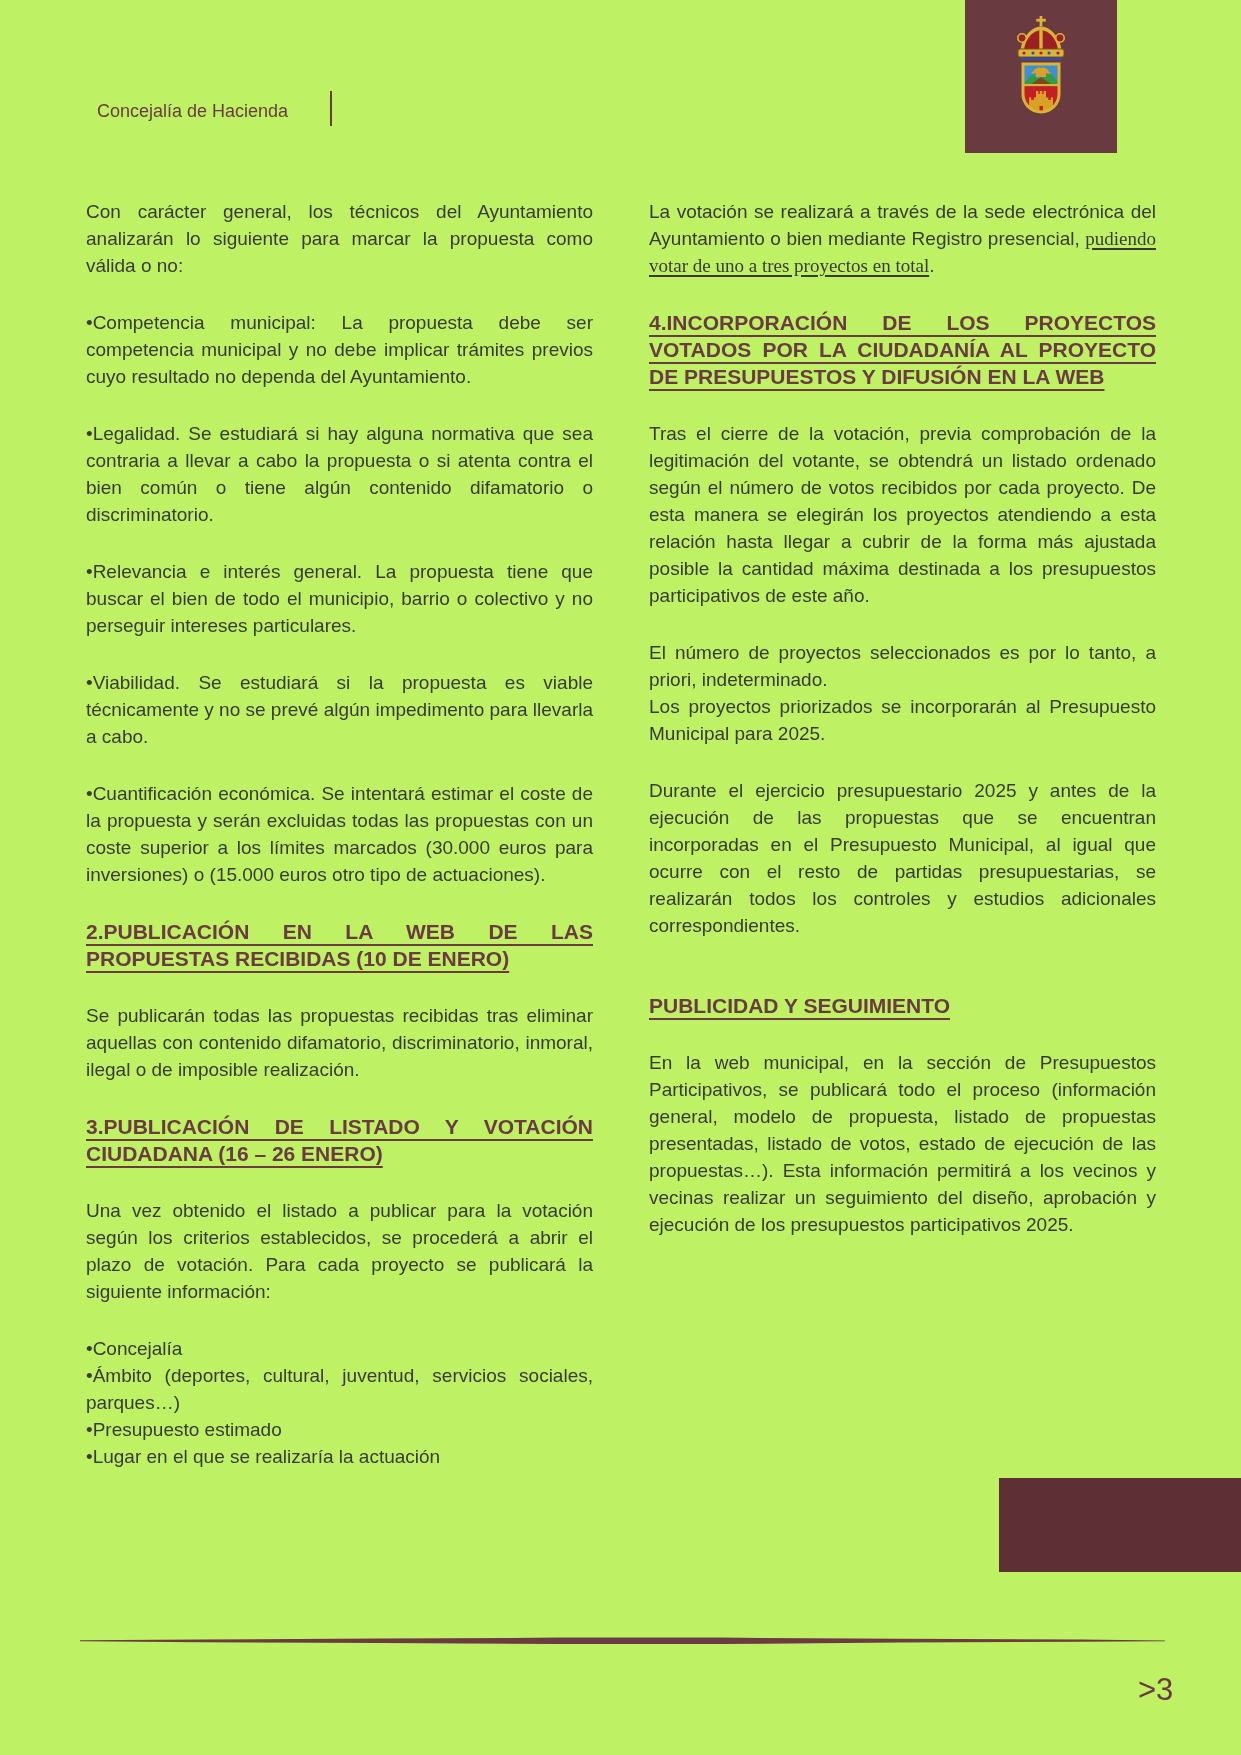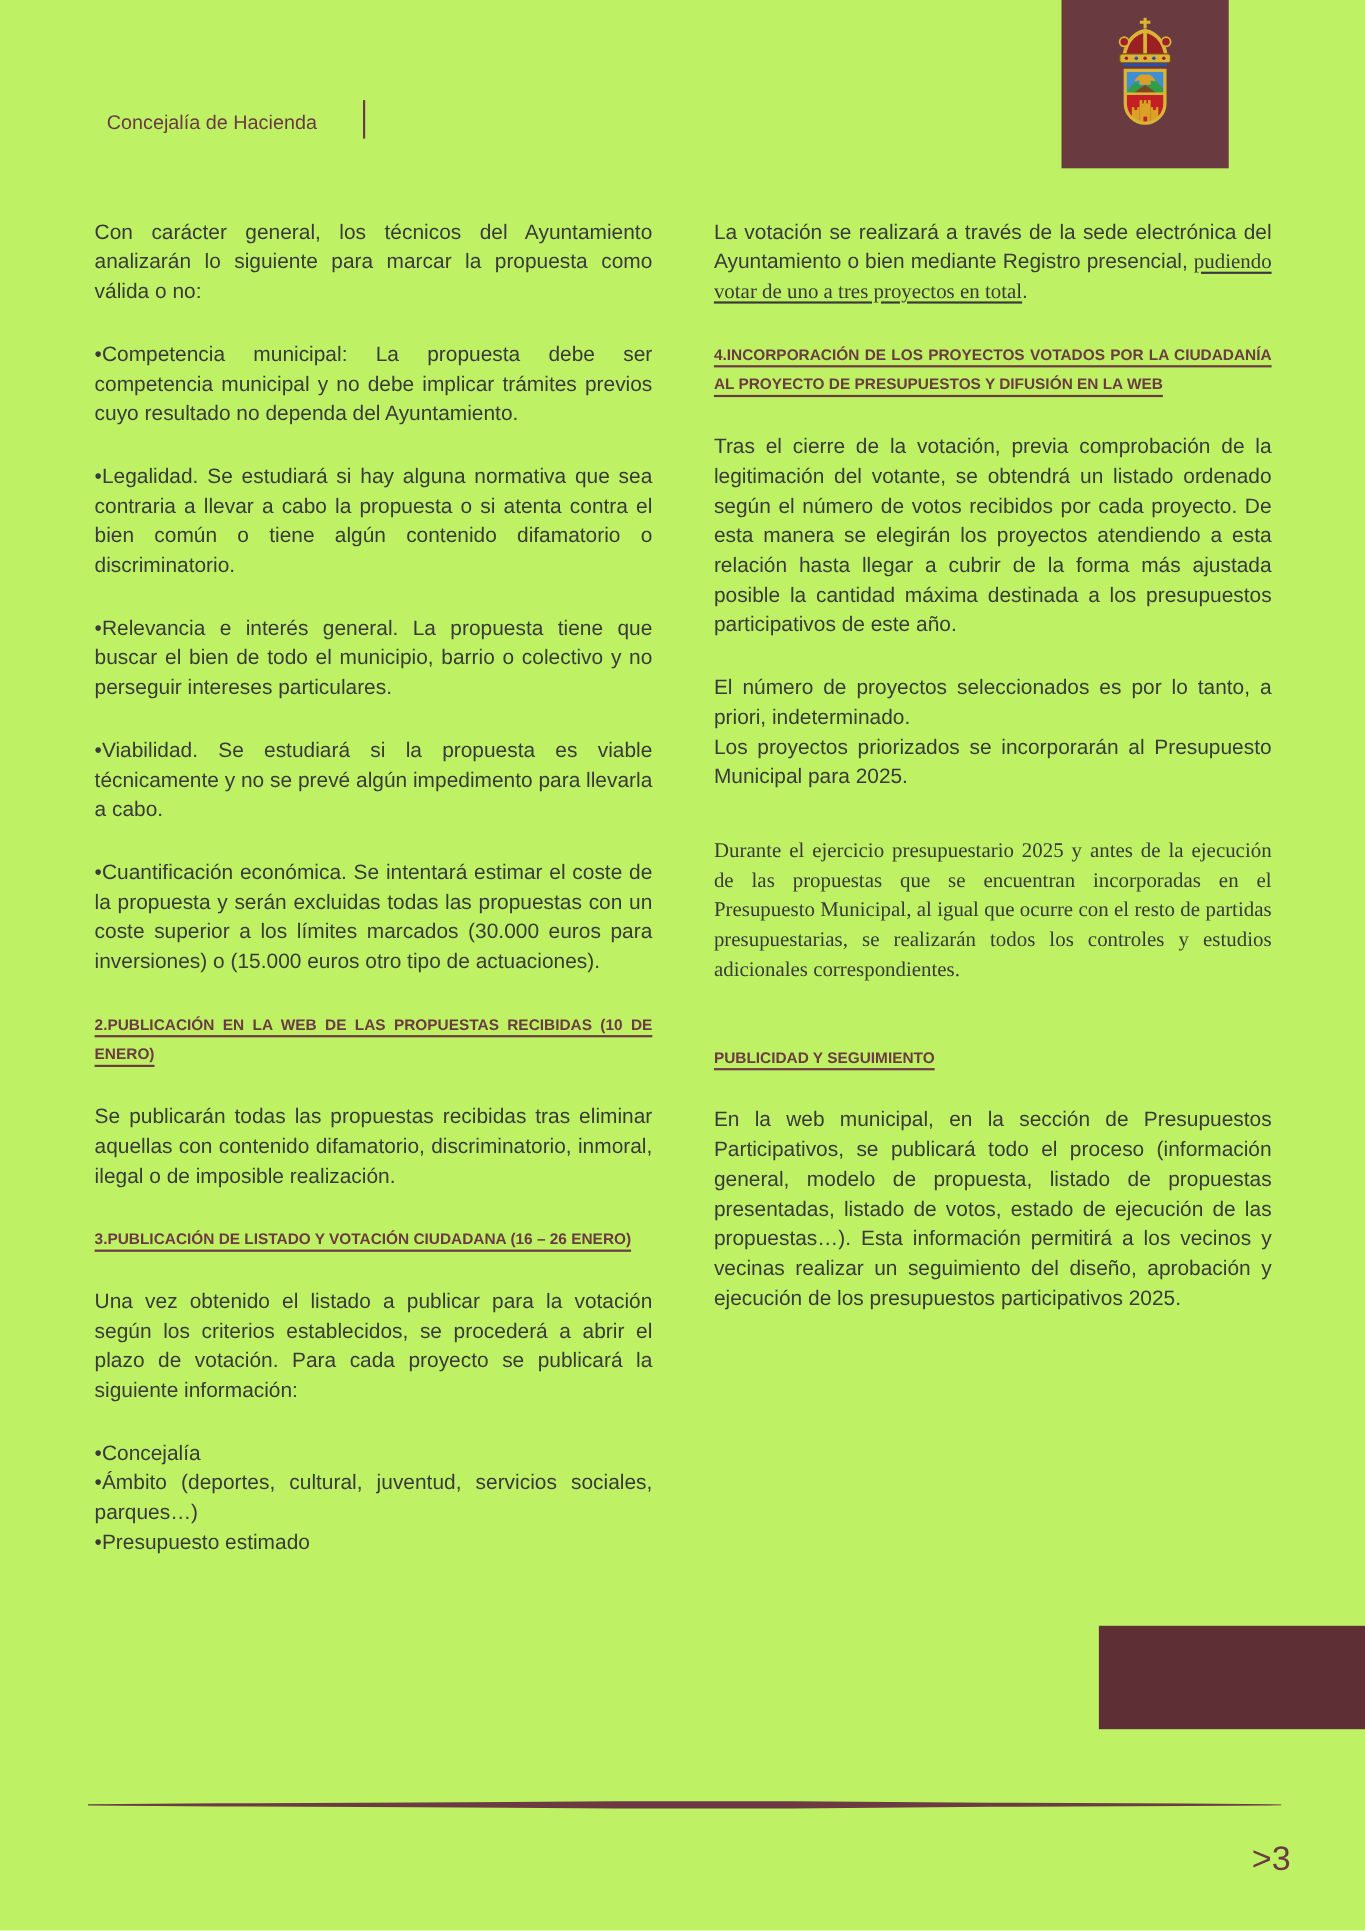--- a/index.html
+++ b/index.html
@@ -55,21 +55,21 @@
     font-size:19px;
     line-height:27px;
     color:#3a3a3a;
     text-align:justify;
   }
   .col p{margin:0 0 30px 0;}
   .col p.tight{margin-bottom:0;}
   .col p.tight .line{display:block;}
   .col h2{
     margin:0 0 30px 0;
-    font-size:14px;
+    font-size:21px;
     line-height:27px;
     font-weight:bold;
     color:#6b3a42;
     text-align:justify;
     text-decoration:underline;
     text-decoration-color:#6b3a42;
     text-decoration-thickness:2px;
     text-underline-offset:5px;
   }
   .col h2.mt-big{margin-top:53px;}
@@ -170,32 +170,33 @@
       <p>•Viabilidad. Se estudiará si la propuesta es viable técnicamente y no se prevé algún impedimento para llevarla a cabo.</p>
       <p>•Cuantificación económica. Se intentará estimar el coste de la propuesta y serán excluidas todas las propuestas con un coste superior a los límites marcados (30.000 euros para inversiones) o (15.000 euros otro tipo de actuaciones).</p>
       <h2>2.PUBLICACIÓN EN LA WEB DE LAS PROPUESTAS RECIBIDAS (10 DE ENERO)</h2>
       <p>Se publicarán todas las propuestas recibidas tras eliminar aquellas con contenido difamatorio, discriminatorio, inmoral, ilegal o de imposible realización.</p>
       <h2>3.PUBLICACIÓN DE LISTADO Y VOTACIÓN CIUDADANA (16 – 26 ENERO)</h2>
       <p>Una vez obtenido el listado a publicar para la votación según los criterios establecidos, se procederá a abrir el plazo de votación. Para cada proyecto se publicará la siguiente información:</p>
       <p class="tight">
         <span class="line">•Concejalía</span>
         <span class="line">•Ámbito (deportes, cultural, juventud, servicios sociales, parques…)</span>
         <span class="line">•Presupuesto estimado</span>
+        <span class="line">•Lugar en el que se realizaría la actuación</span>
       </p>
     </section>
 
     <section class="col">
       <p><span>La votación se realizará a través de la sede electrónica del Ayuntamiento o bien mediante Registro presencial, </span><span class="u">pudiendo votar de uno a tres proyectos en total</span><span>.</span></p>
       <h2>4.INCORPORACIÓN DE LOS PROYECTOS VOTADOS POR LA CIUDADANÍA AL PROYECTO DE PRESUPUESTOS Y DIFUSIÓN EN LA WEB</h2>
       <p>Tras el cierre de la votación, previa comprobación de la legitimación del votante, se obtendrá un listado ordenado según el número de votos recibidos por cada proyecto. De esta manera se elegirán los proyectos atendiendo a esta relación hasta llegar a cubrir de la forma más ajustada posible la cantidad máxima destinada a los presupuestos participativos de este año.</p>
       <p class="tight">
         <span class="line">El número de proyectos seleccionados es por lo tanto, a priori, indeterminado.</span>
         <span class="line">Los proyectos priorizados se incorporarán al Presupuesto Municipal para 2025.</span>
       </p>
-      <p style="margin-top:40px;font-family:Liberation Serif, serif;">Durante el ejercicio presupuestario 2025 y antes de la ejecución de las propuestas que se encuentran incorporadas en el Presupuesto Municipal, al igual que ocurre con el resto de partidas presupuestarias, se realizarán todos los controles y estudios adicionales correspondientes.</p>
+      <p style="margin-top:30px;">Durante el ejercicio presupuestario 2025 y antes de la ejecución de las propuestas que se encuentran incorporadas en el Presupuesto Municipal, al igual que ocurre con el resto de partidas presupuestarias, se realizarán todos los controles y estudios adicionales correspondientes.</p>
       <h2 class="mt-big">PUBLICIDAD Y SEGUIMIENTO</h2>
       <p>En la web municipal, en la sección de Presupuestos Participativos, se publicará todo el proceso (información general, modelo de propuesta, listado de propuestas presentadas, listado de votos, estado de ejecución de las propuestas…). Esta información permitirá a los vecinos y vecinas realizar un seguimiento del diseño, aprobación y ejecución de los presupuestos participativos 2025.</p>
     </section>
 
   </main>
 
   <div class="bottom-rect"></div>
 
   <svg class="footer-line" viewBox="0 0 1085 10" preserveAspectRatio="none" aria-hidden="true">
     <polygon fill="#6b3a42" points="0,4.3 120,3.4 300,2.6 480,1.6 640,1.6 820,2.8 1000,3.6 1085,4.4 1085,5.2 1000,5.8 820,6.6 640,8.0 480,8.0 300,7.0 120,6.2 0,5.3"></polygon>

